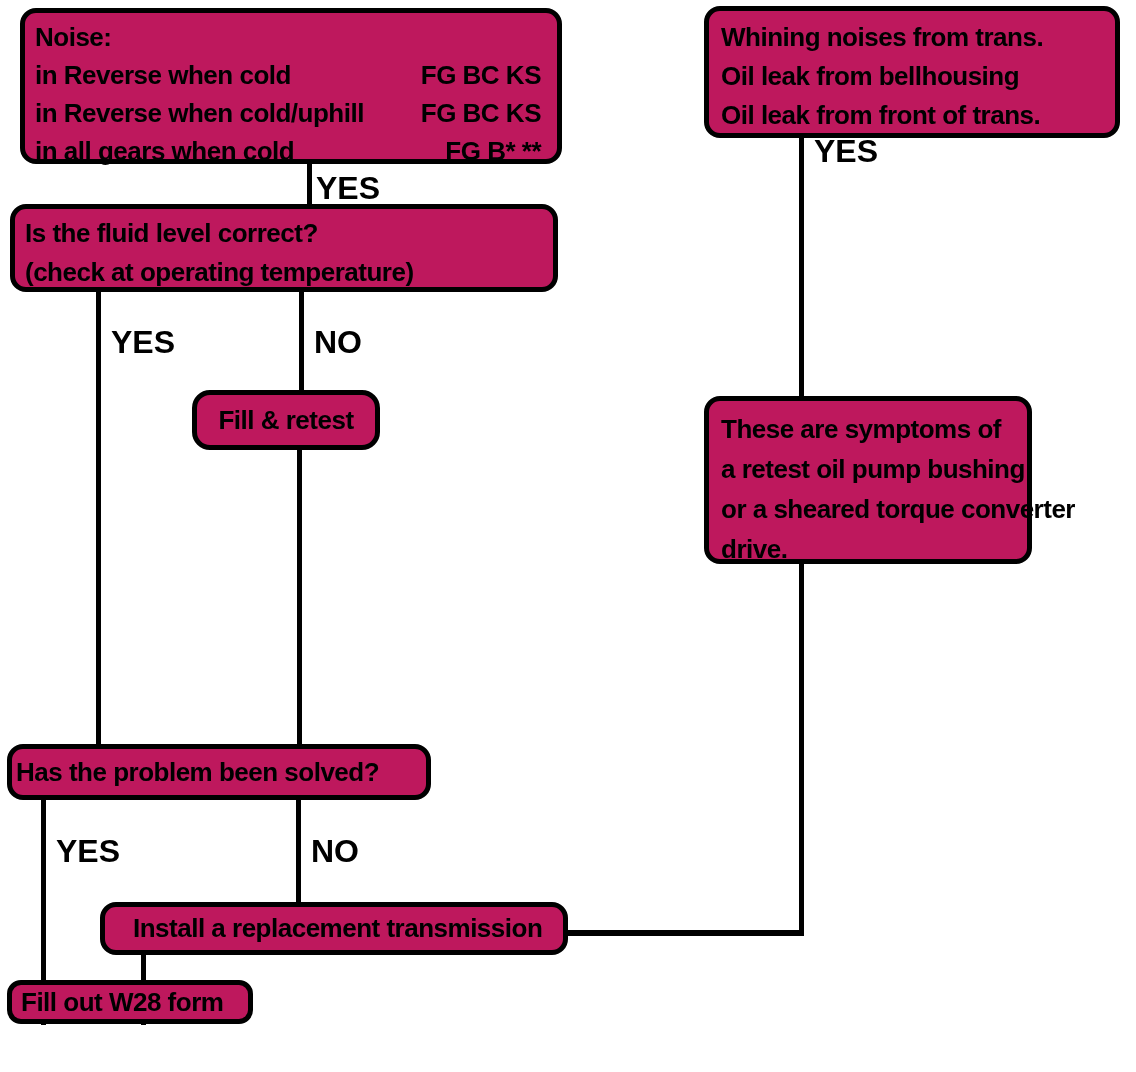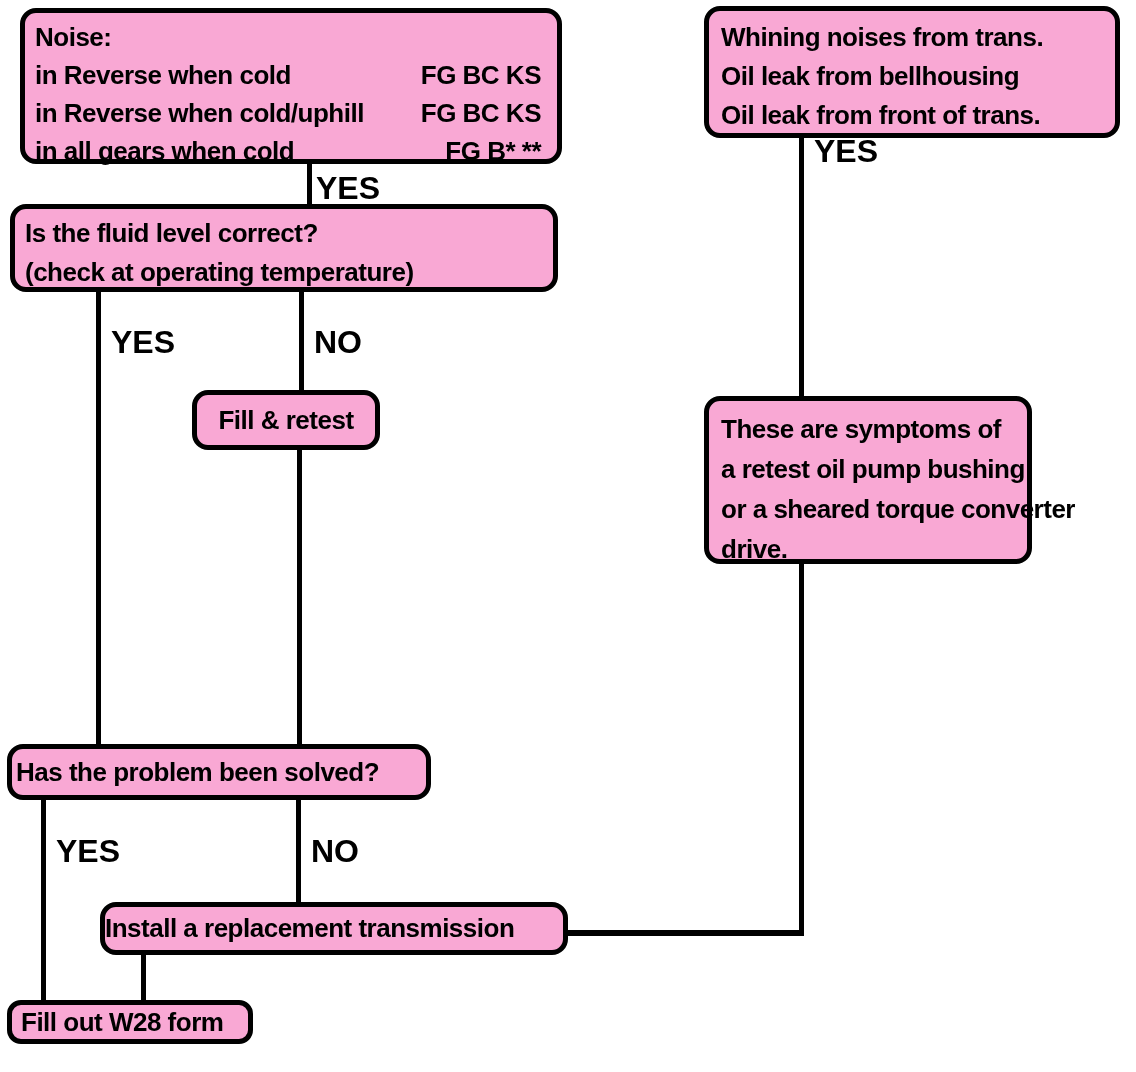--- a/index.html
+++ b/index.html
@@ -14,21 +14,21 @@
     background: #ffffff;
     font-family: "Liberation Sans", sans-serif;
     font-weight: bold;
     color: #000000;
     overflow: hidden;
   }
   .node {
     position: absolute;
     border: 5px solid #000000;
     border-radius: 16px;
-    background: #f9a8d4;
+    background: #be185d;
     box-sizing: border-box;
     font-size: 26px;
     letter-spacing: -0.5px;
   }
   .node .line { white-space: nowrap; }
   .center-v {
     display: flex;
     align-items: center;
   }
   .noise-row {
@@ -97,36 +97,36 @@
     <div class="line">Whining noises from trans.</div>
     <div class="line">Oil leak from bellhousing</div>
     <div class="line">Oil leak from front of trans.</div>
   </div>
 
   <div class="node" style="left:10px; top:204px; width:548px; height:88px; padding:5px 10px 0 10px; line-height:39px;">
     <div class="line">Is the fluid level correct?</div>
     <div class="line">(check at operating temperature)</div>
   </div>
 
-  <div class="node center-v" style="left:192px; top:390px; width:188px; height:60px; justify-content:center;">
+  <div class="node center-v" style="left:192px; top:390px; width:188px; height:60px; justify-content:center;border-radius:18px;">
     <span class="line">Fill &amp; retest</span>
   </div>
 
   <div class="node" style="left:704px; top:396px; width:328px; height:168px; padding:8px 10px 8px 12px; line-height:40px;">
     <div class="line">These are symptoms of</div>
     <div class="line">a retest oil pump bushing</div>
     <div class="line">or a sheared torque converter</div>
     <div class="line">drive.</div>
   </div>
 
   <div class="node center-v" style="left:7px; top:744px; width:424px; height:56px; padding-left:4px;">
     <span class="line">Has the problem been solved?</span>
   </div>
 
-  <div class="node center-v" style="left:100px; top:902px; width:468px; height:53px; padding-left:0;">
+  <div class="node center-v" style="left:100px; top:902px; width:468px; height:53px; padding-left:28px;">
     <span class="line">Install a replacement transmission</span>
   </div>
 
-  <div class="node center-v" style="left:7px; top:1000px; width:246px; height:44px; padding-left:9px; border-radius:14px;">
+  <div class="node center-v" style="left:7px; top:980px; width:246px; height:44px; padding-left:9px; border-radius:14px;">
     <span class="line">Fill out W28 form</span>
   </div>
 
 </div>
 
 </body></html>

